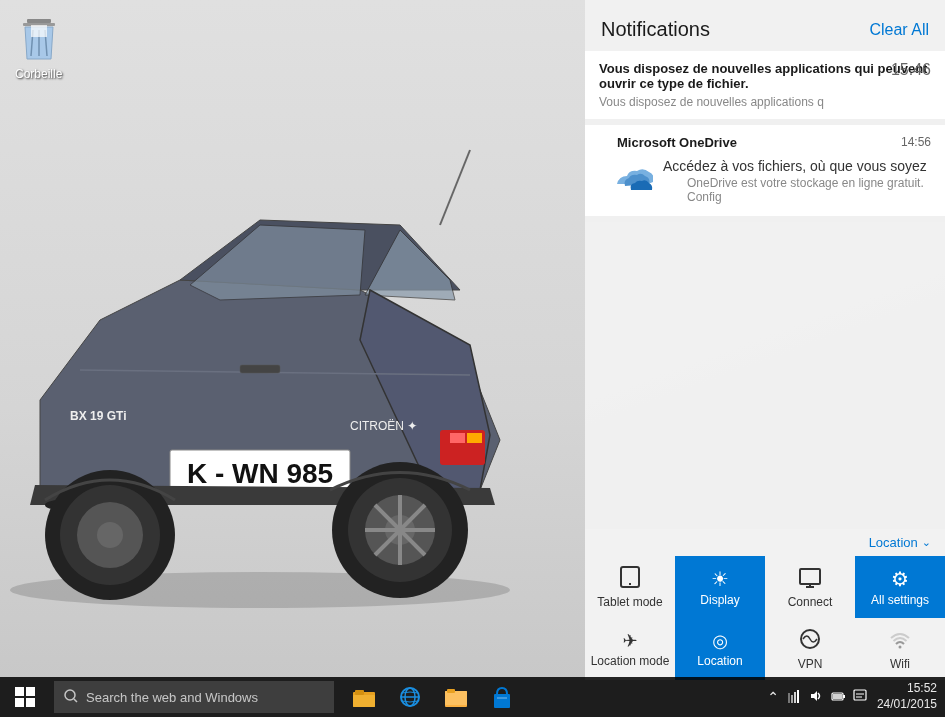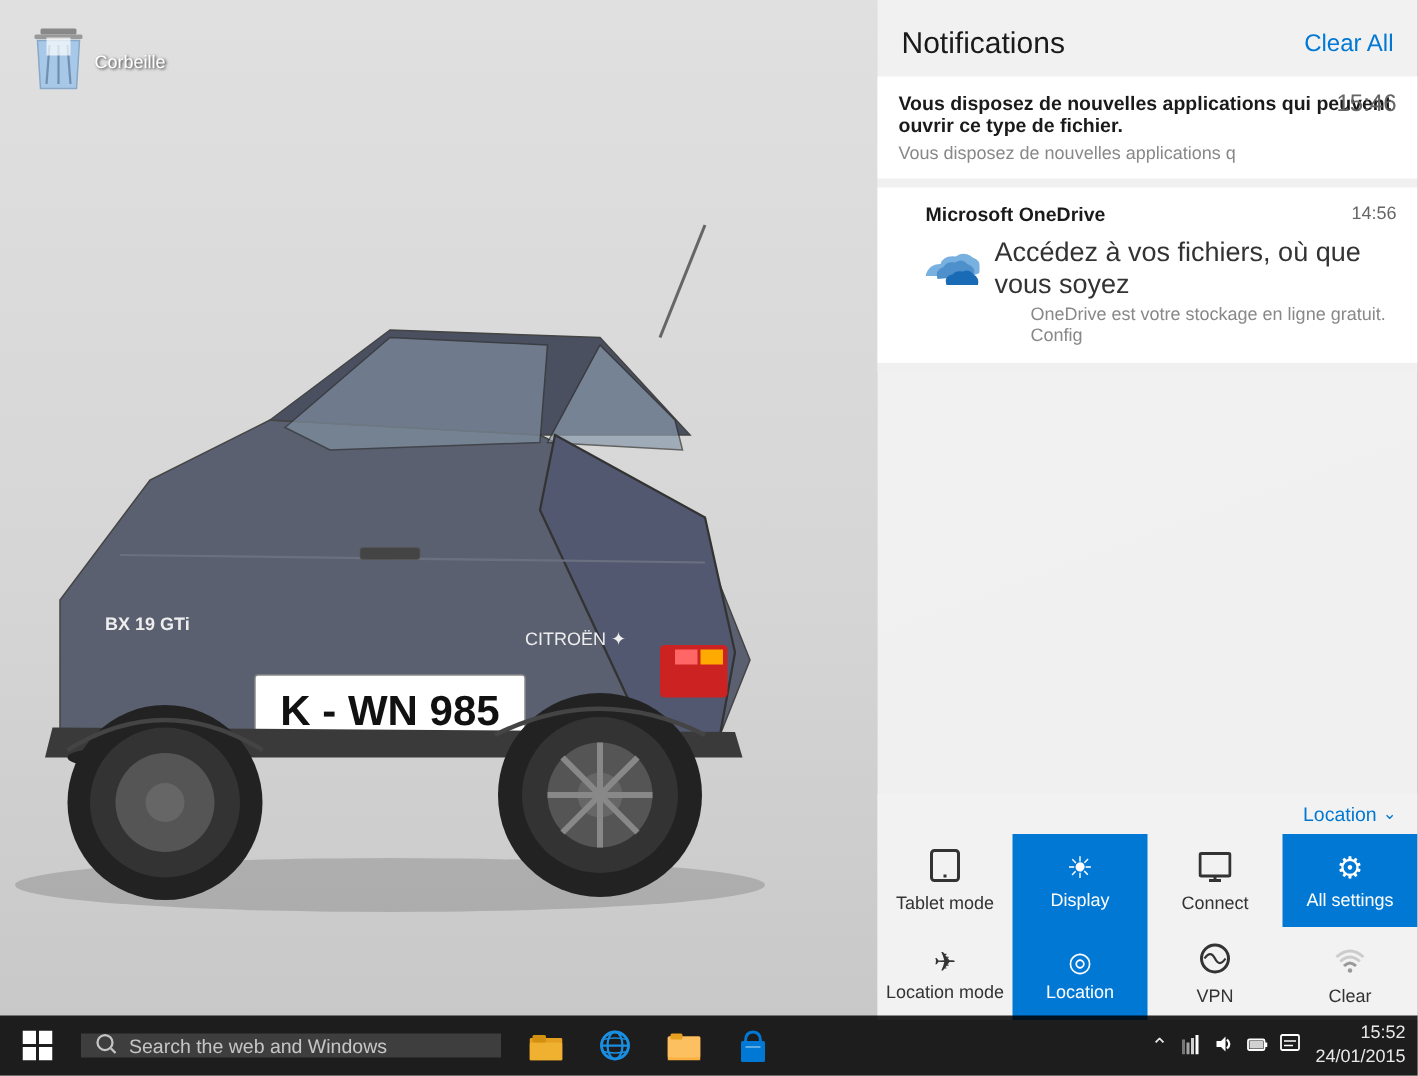--- a/index.html
+++ b/index.html
@@ -31,22 +31,22 @@
       background: linear-gradient(180deg, #e0e0e0 0%, #d5d5d5 60%, #c8c8c8 100%);
       overflow: hidden;
     }
 
     
     #recycle-bin {
       position: absolute;
       top: 15px;
       left: 15px;
       display: flex;
-      flex-direction: row;
-      align-items: center;
+      flex-direction: column;
+      align-items: flex-start;
       cursor: pointer;
       width: 70px;
     }
     #recycle-bin .bin-icon {
       width: 48px;
       height: 48px;
       position: relative;
     }
     #recycle-bin .bin-label {
       color: #fff;
@@ -190,21 +190,21 @@
       display: flex;
       align-items: center;
       justify-content: center;
       cursor: pointer;
       color: #fff;
       font-size: 18px;
     }
 
     #search-box {
       flex: 0 0 280px;
-      height: 16px;
+      height: 32px;
       background: rgba(255,255,255,0.15);
       border: none;
       border-radius: 0;
       display: flex;
       align-items: center;
       padding: 0 10px;
       gap: 8px;
       cursor: pointer;
       margin: 0 4px;
     }
@@ -410,21 +410,21 @@
 
     <div id="notif-section-2" style="background:#fff; padding:10px 14px 12px 32px; position:relative;">
       <div class="onedrive-header">Microsoft OneDrive</div>
       <div class="onedrive-content">
         <svg class="onedrive-icon" viewBox="0 0 36 28" xmlns="http://www.w3.org/2000/svg">
           <path d="M0 20 Q2 12 10 12 Q12 6 20 7 Q26 3 32 8 Q38 10 36 18 L26 22 L14 20 Z" fill="#78b0e0"></path>
           <path d="M8 22 Q6 16 12 14 Q14 10 20 11 Q24 8 28 12 Q34 14 32 20 Z" fill="#4d90cc"></path>
           <path d="M14 26 Q12 20 18 19 Q20 16 25 17 Q29 15 32 19 Q36 21 35 26 Z" fill="#1a6bb5"></path>
         </svg>
         <div>
-          <div class="notif-main" style="font-size:18px; color:#333;">Accédez à vos fichiers, où que vous soyez</div>
+          <div class="notif-main" style="font-size:14px; color:#333;">Accédez à vos fichiers, où que vous soyez</div>
           <div class="notif-sub" style="font-size:12px; color:#888; margin-top:2px;margin-left:24px;">OneDrive est votre stockage en ligne gratuit. Config</div>
         </div>
       </div>
       <div class="onedrive-time">14:56</div>
     </div>
 
     <div id="gap2"></div>
 
     <div id="quick-actions">
       <div id="collapse-row">
@@ -480,21 +480,21 @@
         </button>
         <button class="quick-btn">
           <span class="q-icon">
             <svg width="22" height="22" viewBox="0 0 22 22">
               <path d="M2 10 Q11 2 20 10" fill="none" stroke="#ccc" stroke-width="2"></path>
               <path d="M4.5 13 Q11 7 17.5 13" fill="none" stroke="#ccc" stroke-width="2"></path>
               <path d="M7 16 Q11 12 15 16" fill="none" stroke="#999" stroke-width="2"></path>
               <circle cx="11" cy="19" r="1.5" fill="#999"></circle>
             </svg>
           </span>
-          <span class="q-label">Clear</span>
+          <span class="q-label">Wifi</span>
         </button>
       </div>
     </div>
   </div>
 </div>
 
 <div id="taskbar">
 
   <div id="start-btn">
     <svg width="20" height="20" viewBox="0 0 20 20" xmlns="http://www.w3.org/2000/svg">

